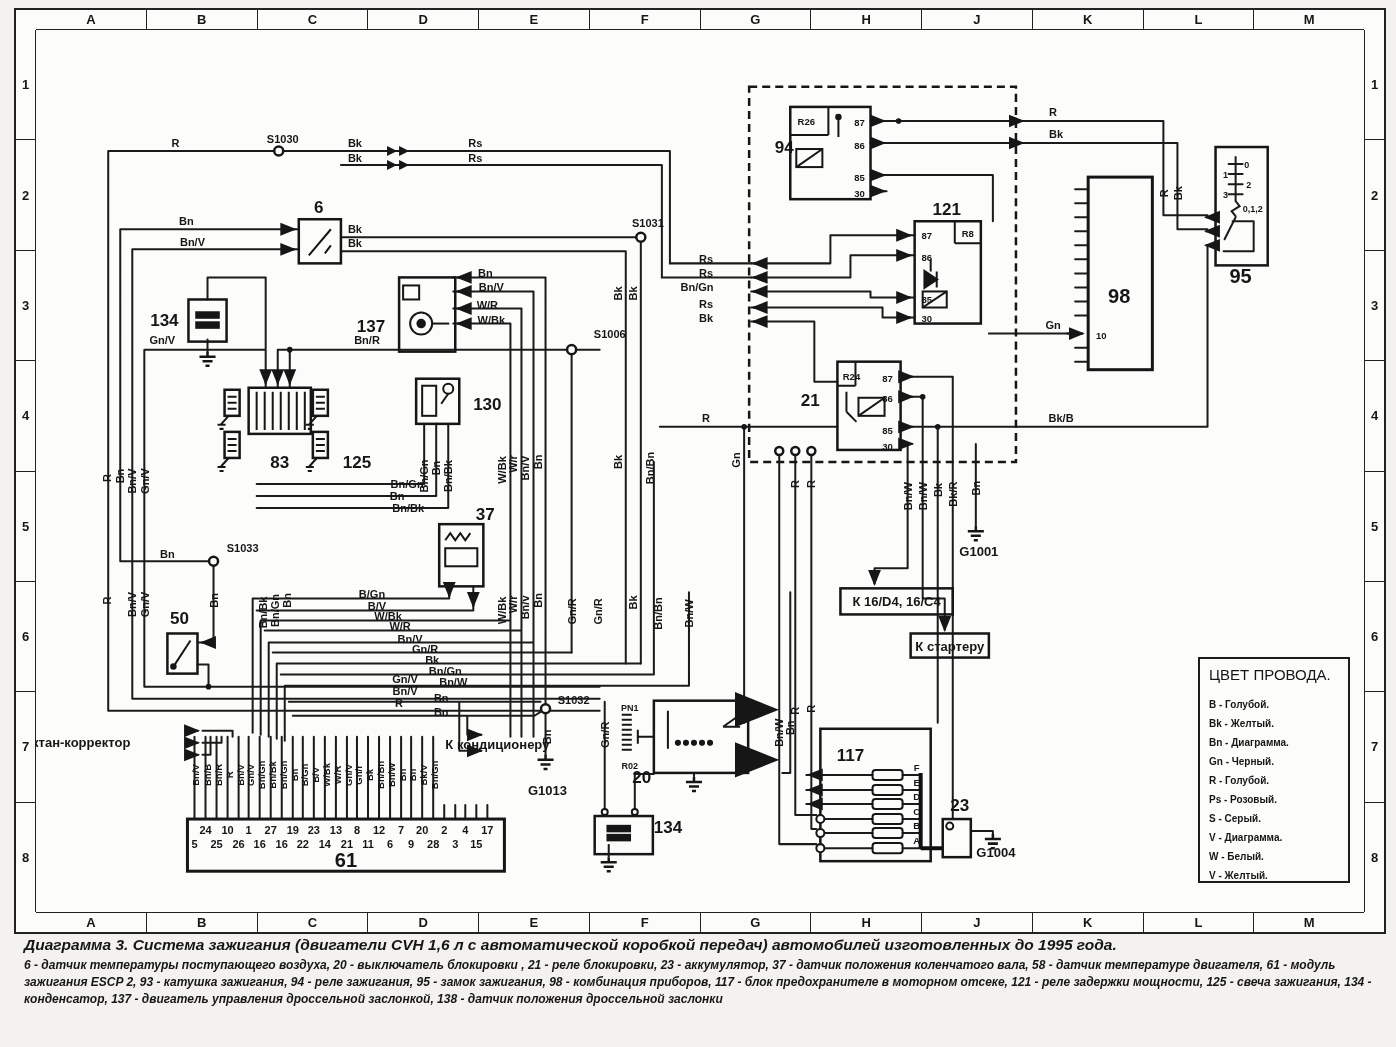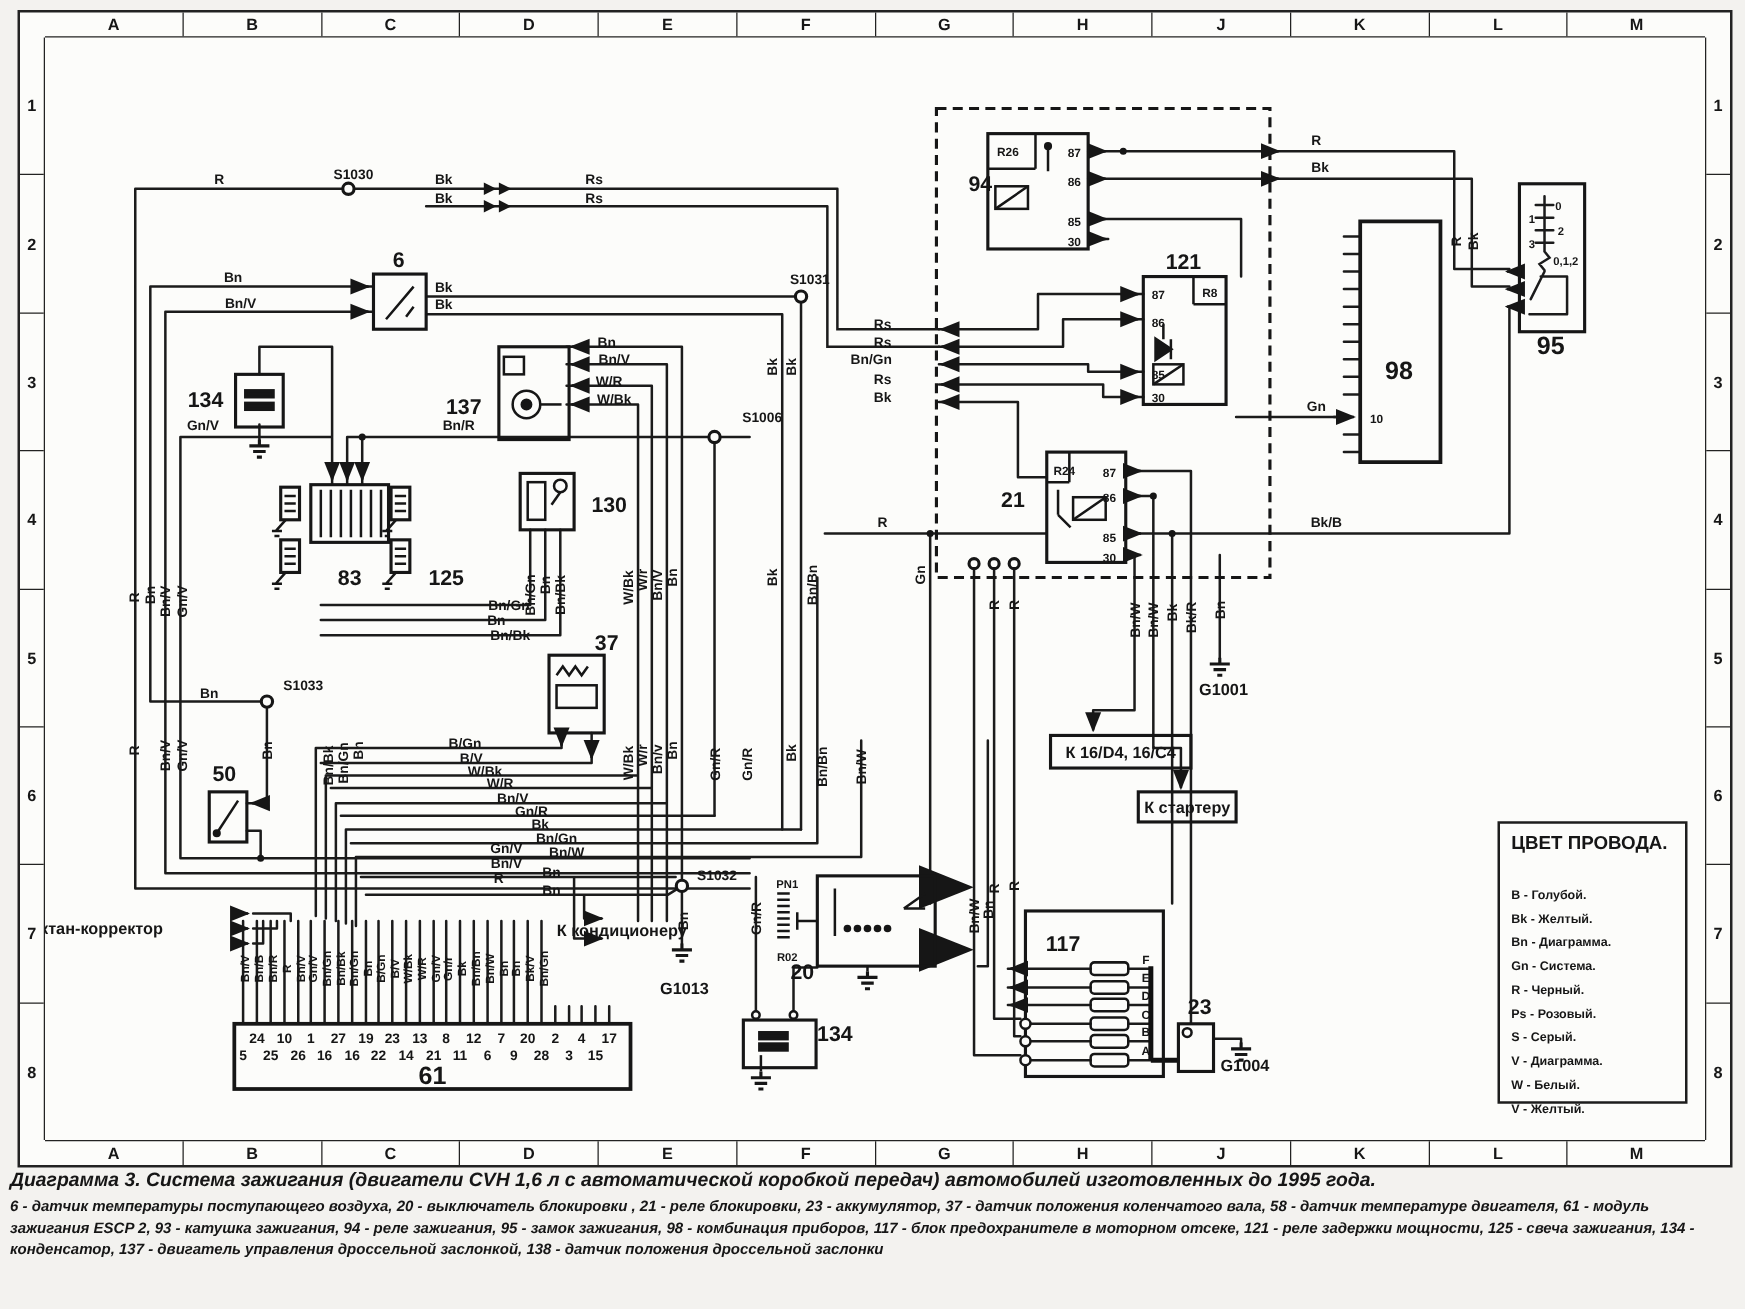--- a/index.html
+++ b/index.html
@@ -31,23 +31,23 @@
   .strip-left{grid-column:1;grid-row:2;border-right:1.5px solid #222;}
   .strip-right{grid-column:3;grid-row:2;border-left:1.5px solid #222;}
   .canvas{grid-column:2;grid-row:2;position:relative;}
   svg{position:absolute;left:0;top:0;}
   .lbl{font-family:"Liberation Sans",sans-serif;font-weight:bold;font-size:11px;fill:#161616;text-anchor:middle;}
   .s{font-size:9.5px}.t{font-size:9px}.m{font-size:13px}.mb{font-size:13px}.b{font-size:17px}.h{font-size:20px}
   .legend{
     position:absolute;left:1162px;top:627px;width:152px;height:226px;
     border:2px solid #1d1d1d;background:#fcfcfa;padding:5px 9px;box-sizing:border-box;
   }
-  .legend .lg-title{font-weight:bold;font-size:15px;margin:2px 0 24px 0;}
+  .legend .lg-title{font-weight:normal;font-size:15px;margin:2px 0 12px 0;}
   .legend .lg-row{font-weight:bold;font-size:10px;line-height:19px;white-space:nowrap;}
-  .caption{position:absolute;left:8px;top:936px;width:1358px;font-style:italic;font-weight:bold;}
+  .caption{position:absolute;left:24px;top:936px;width:1358px;font-style:italic;font-weight:bold;}
   .caption .cap-title{font-size:15.5px;margin:0 0 3px 0;}
   .caption .cap-body{font-size:12px;line-height:1.42;margin:0;}
 </style>
 </head>
 <body>
 
 <div class="frame">
   <div class="strip-h strip-top">
       <div class="cell">A</div>
       <div class="cell">B</div>
@@ -529,22 +529,22 @@
           <text x="957" y="824" class="lbl m">G1004</text>
         </g>
     </svg>
 
     <div class="legend">
       <div class="lg-title">ЦВЕТ ПРОВОДА.</div>
       <div id="legendRows">
           <div class="lg-row">B - Голубой.</div>
           <div class="lg-row">Bk - Желтый.</div>
           <div class="lg-row">Bn - Диаграмма.</div>
-          <div class="lg-row">Gn - Система.</div>
-          <div class="lg-row">R - Черный.</div>
+          <div class="lg-row">Gn - Черный.</div>
+          <div class="lg-row">R - Голубой.</div>
           <div class="lg-row">Ps - Розовый.</div>
           <div class="lg-row">S - Серый.</div>
           <div class="lg-row">V - Диаграмма.</div>
           <div class="lg-row">W - Белый.</div>
           <div class="lg-row">V - Желтый.</div>
         </div>
     </div>
   </div>
 </div>
 

